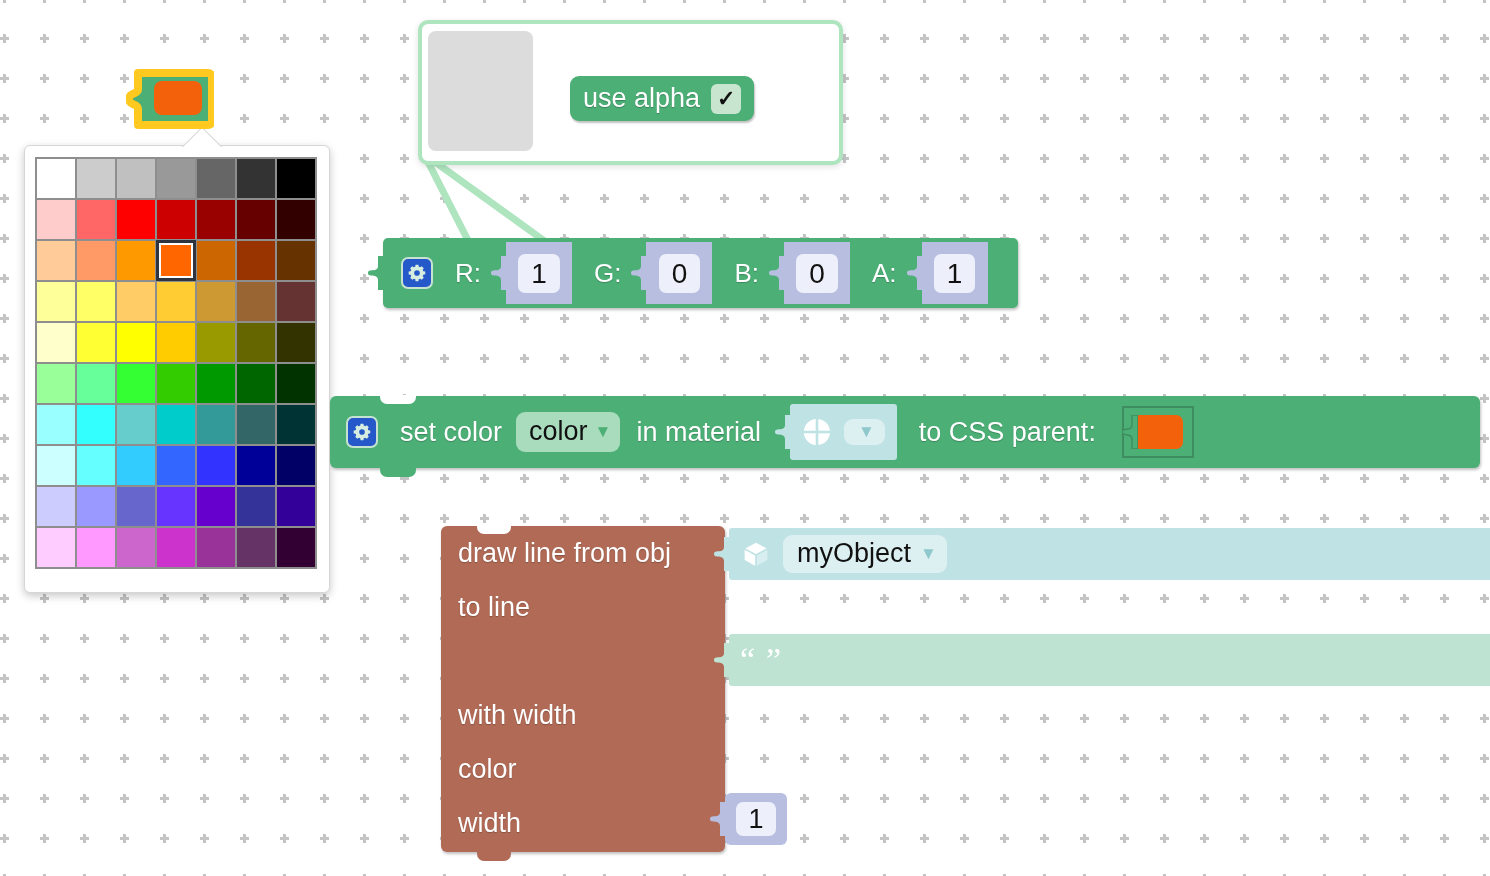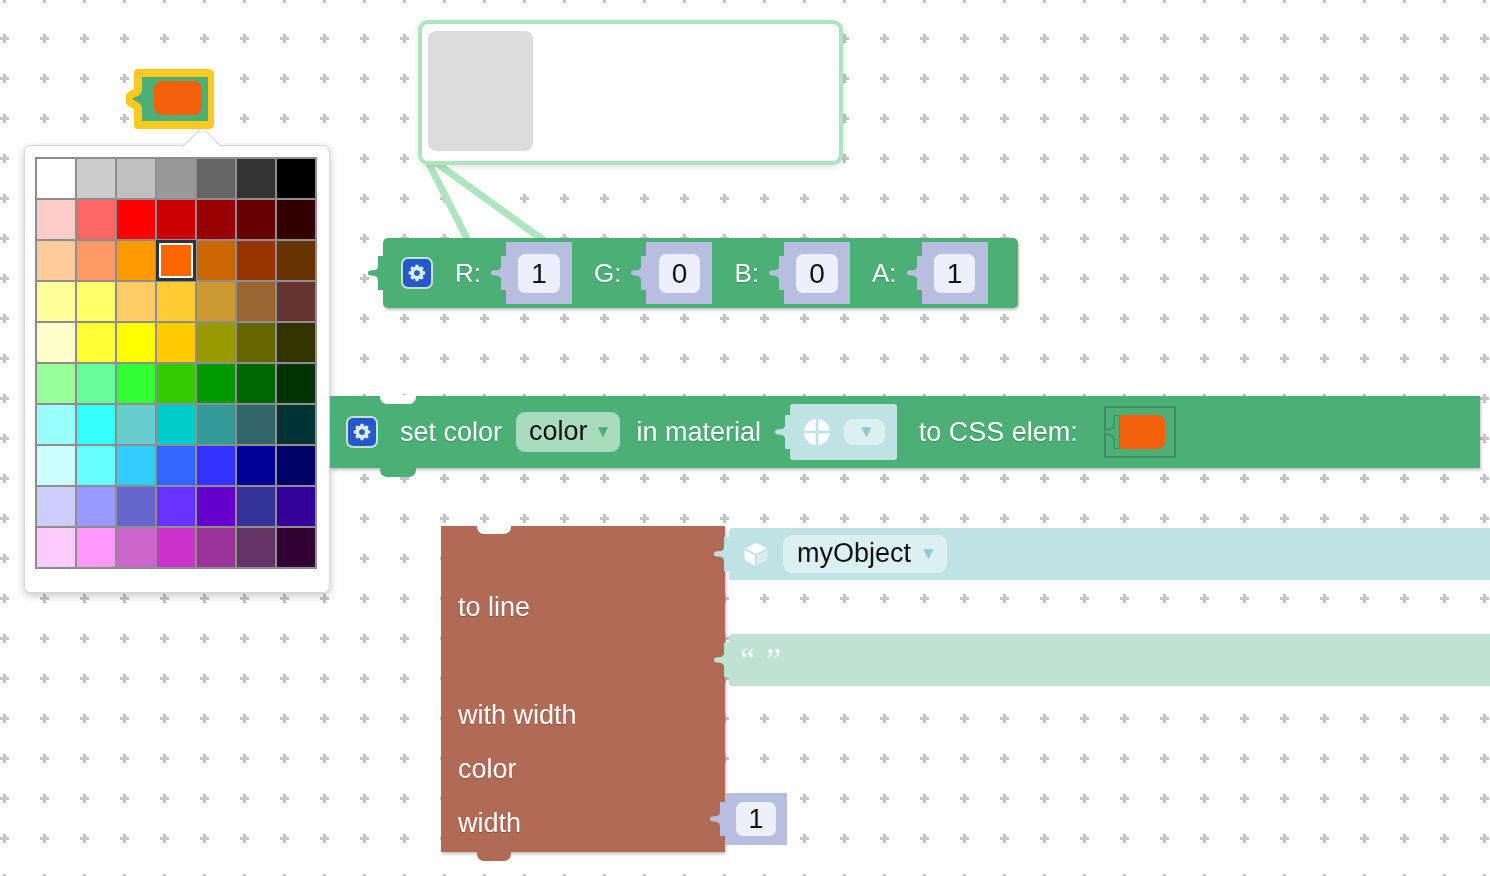--- a/index.html
+++ b/index.html
@@ -15,21 +15,21 @@
     font-family:"Liberation Sans", sans-serif;
   }
   .cross{ position:absolute; width:9px; height:9px; }
   .cross:before, .cross:after{
     content:""; position:absolute; background:#c4c4c4;
   }
   .cross:before{ left:0; top:3.2px; width:9px; height:2.6px; }
   .cross:after{ top:0; left:3.2px; height:9px; width:2.6px; }
 
   
-  .wsblock{ position:absolute; }
+  .wsblock{ position:absolute;border-radius:6px; }
 
   
   .tab-left{
     position:absolute; left:-15px; top:50%; transform:translateY(-50%);
     width:16px; height:34px;
   }
 
   
   #sel-color-block{
     left:126px; top:69px; width:88px; height:60px;
@@ -1179,20 +1179,24 @@
       <div class="swatch-cell" style="background: rgb(102, 51, 102);"></div>
       <div class="swatch-cell" style="background: rgb(51, 0, 51);"></div>
     </div>
 </div>
 
 <svg id="bubble-tail" viewBox="0 0 150 110">
   <path d="M6 -4 L150 100 L58 98 Z" fill="#ffffff" stroke="#AEE5BF" stroke-width="7" stroke-linejoin="round"></path>
 </svg>
 <div id="mutator-bubble">
   <div id="mutator-gray"></div>
+  <div id="use-alpha-block">
+    <span id="use-alpha-label">use alpha</span>
+    <span id="use-alpha-checkbox">✓</span>
+  </div>
 </div>
 
 <div class="wsblock" id="rgba-block">
   <svg class="tab-left" width="16" height="34" viewBox="0 0 16 34">
     <path d="M16 0 H10 V10 C10 17 0 12 0 17 S10 17 10 24 V34 H16 Z" fill="#4CAF76"></path>
   </svg>
   <div class="gear-btn">
     <svg width="20" height="20" viewBox="0 0 24 24">
       <path fill="#D7EDE0" d="M12 8a4 4 0 1 0 0 8 4 4 0 0 0 0-8zm0 2.2a1.8 1.8 0 1 1 0 3.6 1.8 1.8 0 0 1 0-3.6z"></path>
       <path fill="#D7EDE0" d="M10.3 2h3.4l.4 2.3 1.6.7 2-1.2 2.4 2.4-1.2 2 .7 1.6 2.3.4v3.4l-2.3.4-.7 1.6 1.2 2-2.4 2.4-2-1.2-1.6.7-.4 2.3h-3.4l-.4-2.3-1.6-.7-2 1.2-2.4-2.4 1.2-2-.7-1.6L2 13.7v-3.4l2.3-.4.7-1.6-1.2-2 2.4-2.4 2 1.2 1.6-.7z"></path>
@@ -1257,34 +1261,37 @@
       <circle cx="15" cy="15" r="13" fill="#ffffff"></circle>
       <path d="M15 2 a13 13 0 0 0 0 26 Z" fill="#ffffff"></path>
       <path d="M2 15 h26 M15 2 v26" stroke="#BFE2E4" stroke-width="2.6"></path>
       <path d="M15 15 L15 2 A13 13 0 0 1 28 15 Z" fill="#BFE2E4" opacity="0"></path>
     </svg>
     <span class="fld">
       <span class="dd-caret">▼</span>
     </span>
   </div>
 
-  <span class="blk-text" style="margin-left:22px;">to CSS elem:</span>
+  <span class="blk-text" style="margin-left:22px;">to CSS parent:</span>
 
   <div class="inset-color" style="margin-left:26px;">
     <svg class="tab-left" width="16" height="34" viewBox="0 0 16 34" style="left:-2px;">
       <path d="M16 0 H10 V10 C10 17 0 12 0 17 S10 17 10 24 V34 H16 Z" fill="#4CAF76" stroke="#3E8C5F" stroke-width="1.4"></path>
     </svg>
     <div class="sw"></div>
   </div>
 </div>
 
 <div class="wsblock" id="drawline-block">
   <div id="drawline-notch"></div>
   <div id="drawline-nub"></div>
 
+  <div class="dl-row" style="top:14px;">
+    <span class="blk-text">draw line from obj</span>
+  </div>
   <div class="dl-row" style="top:68px;">
     <span class="blk-text">to line</span>
   </div>
   <div class="dl-row" style="top:176px;">
     <span class="blk-text">with width</span>
   </div>
   <div class="dl-row" style="top:230px;">
     <span class="blk-text">color</span>
   </div>
   <div class="dl-row" style="top:284px;">

